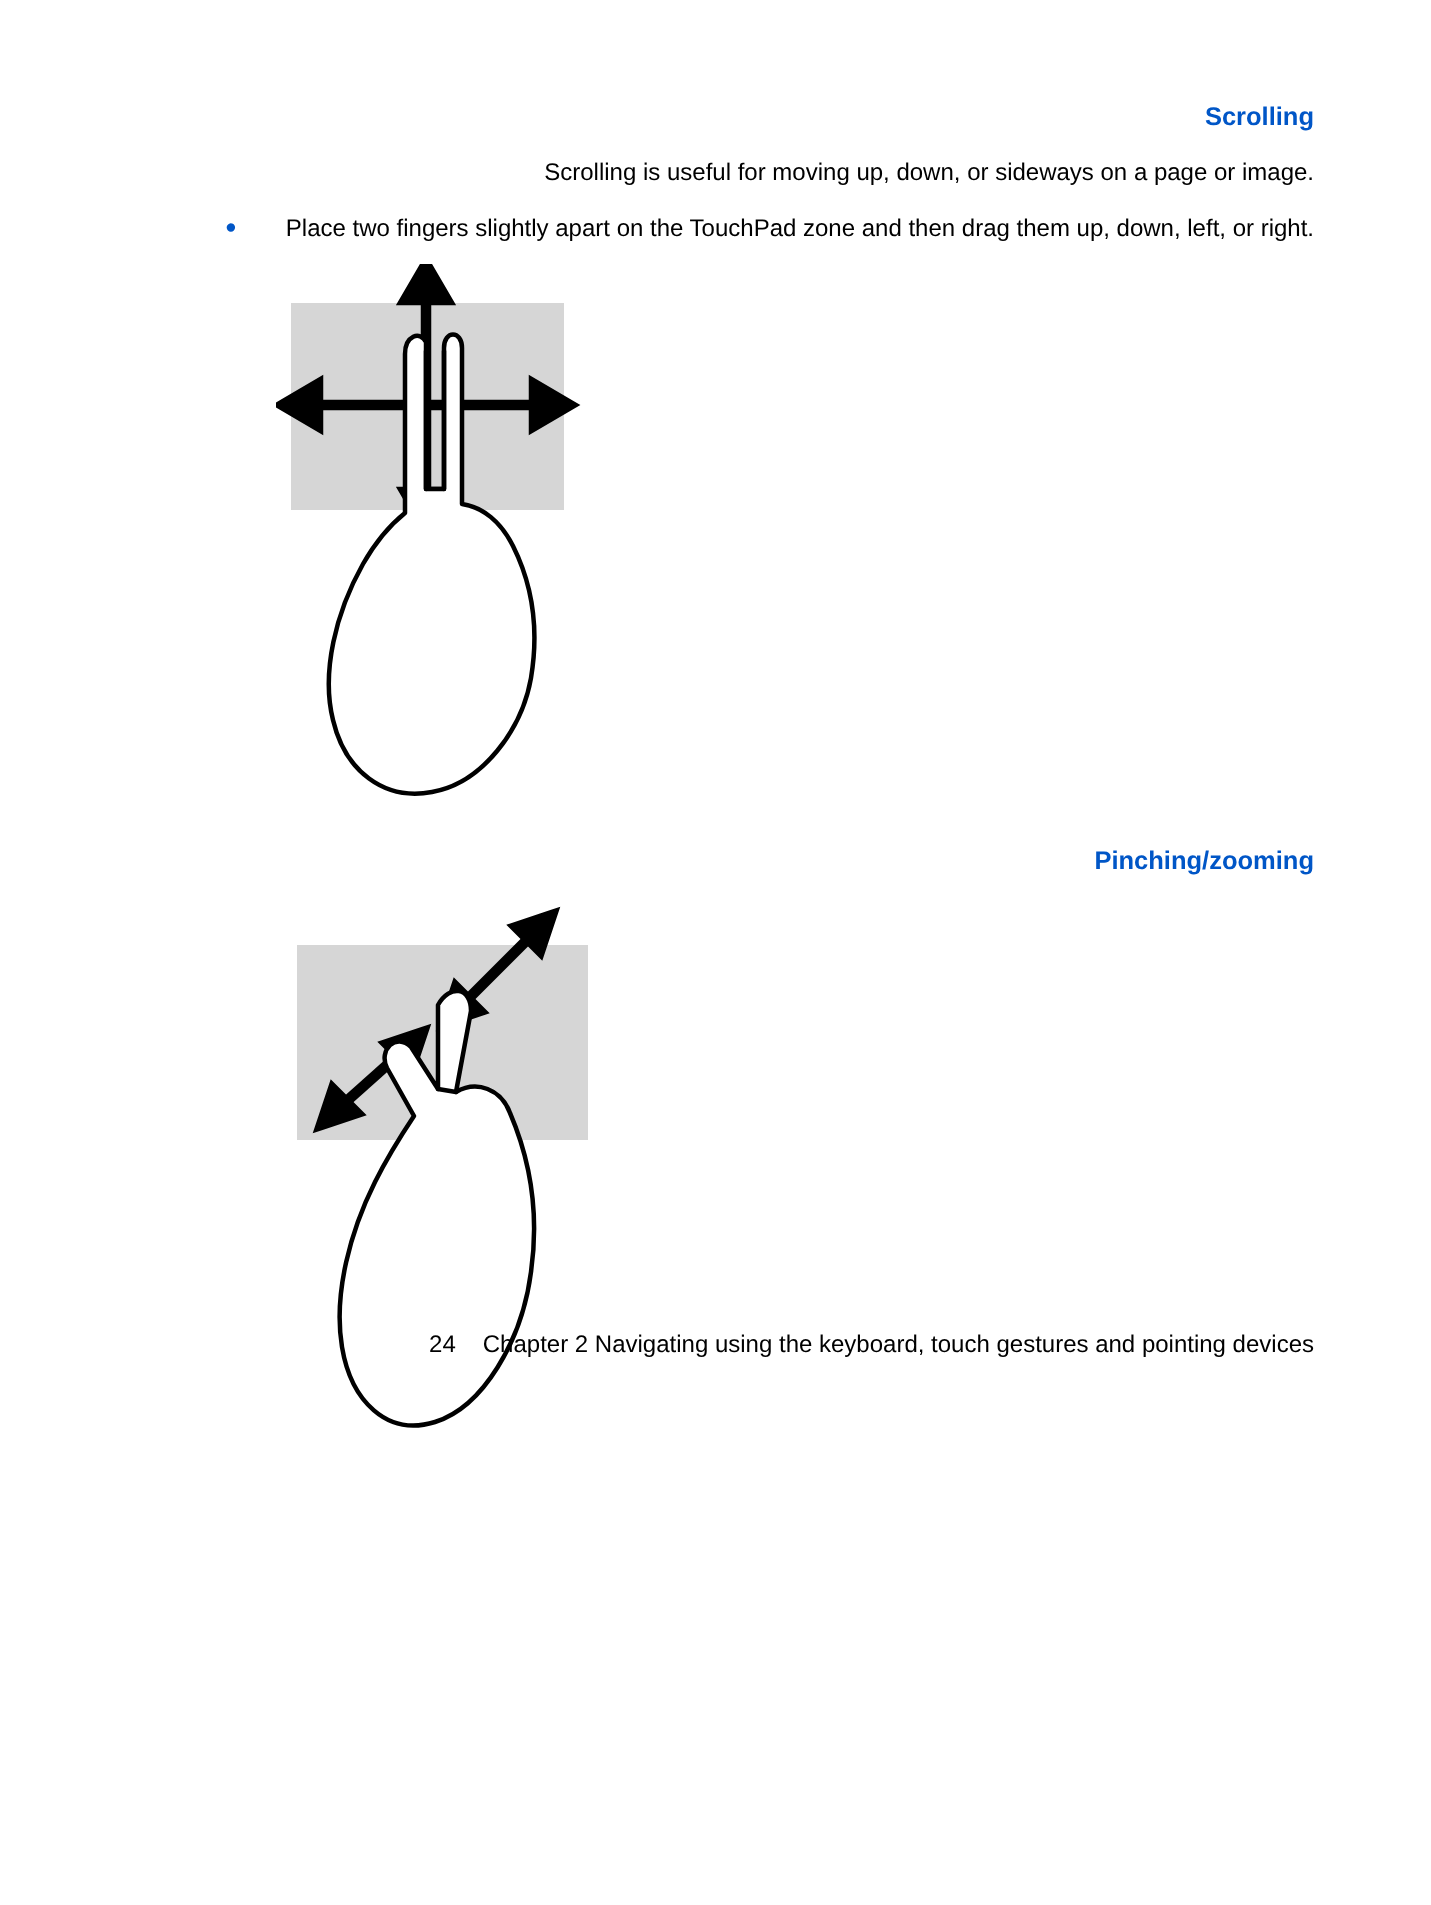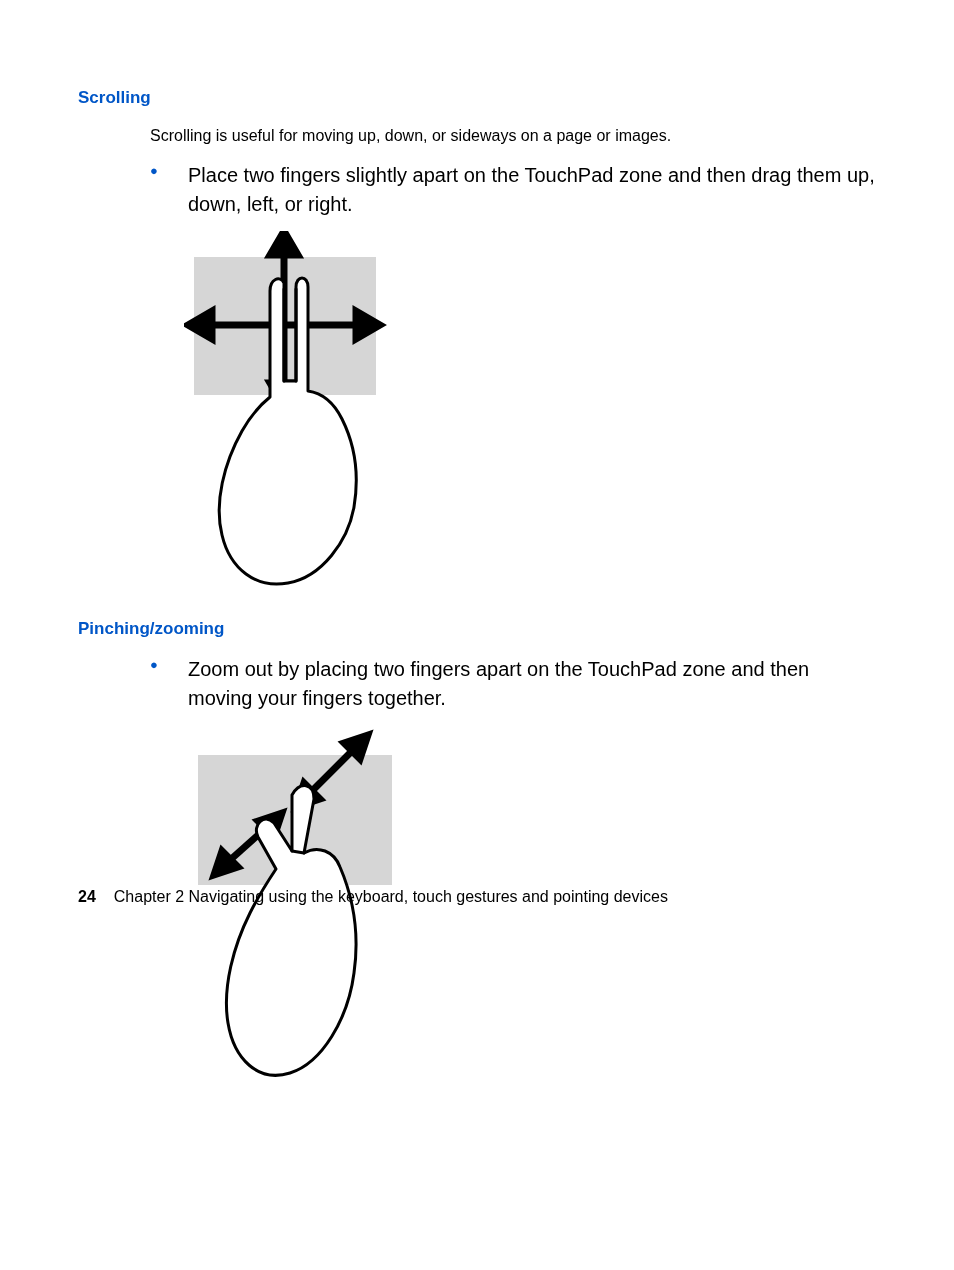--- a/index.html
+++ b/index.html
@@ -10,41 +10,42 @@
     height: 1270px;
     font-family: Arial, Helvetica, sans-serif;
     color: #000;
     position: relative;
   }
   .page {
     position: relative;
     width: 954px;
     height: 976px;
     box-sizing: border-box;
-    padding: 88px 78px 40px 78px;
+    padding: 68px 78px 40px 78px;
+    text-align: right;
   }
   .section-heading {
     color: #0056c7;
     font-weight: bold;
     font-size: 17px;
     margin: 0 0 16px 0;
   }
   .body-text {
     font-size: 16px;
     line-height: 1.45;
     margin: 0 0 14px 72px;
   }
   ul.bulleted {
     list-style: none;
     margin: 0 0 10px 72px;
     padding: 0;
   }
   ul.bulleted li {
     position: relative;
-    font-size: 20px;
+    font-size: 16px;
     line-height: 1.45;
     padding-left: 38px;
     margin-bottom: 12px;
   }
   ul.bulleted li::before {
     content: "●";
     color: #0056c7;
     position: absolute;
     left: 0;
     top: 0;
@@ -60,31 +61,30 @@
   .footer {
     position: absolute;
     left: 78px;
     right: 78px;
     bottom: 70px;
     font-size: 16px;
   }
   .footer .page-num {
     display: inline-block;
     margin-right: 18px;
-    font-weight: bold;
   }
 </style>
 </head>
 <body>
 
 <div class="page">
 
   <h3 class="section-heading">Scrolling</h3>
 
-  <p class="body-text">Scrolling is useful for moving up, down, or sideways on a page or images.</p>
+  <p class="body-text">Scrolling is useful for moving up, down, or sideways on a page or image.</p>
 
   <ul class="bulleted">
     <li>Place two fingers slightly apart on the TouchPad zone and then drag them up, down, left, or right.</li>
   </ul>
 
   <div class="illustration-wrap">
     <svg width="216" height="360" viewBox="0 0 216 360">
 
       <rect x="10" y="26" width="182" height="138" fill="#d6d6d6"></rect>
 
@@ -119,21 +119,20 @@
         <line x1="100" y1="58" x2="100" y2="150"></line>
         <line x1="112" y1="58" x2="112" y2="150"></line>
       </g>
     </svg>
   </div>
 
   <h3 class="section-heading">Pinching/zooming</h3>
 
 
   <ul class="bulleted">
-    <li>Zoom out by placing two fingers apart on the TouchPad zone and then moving your fingers together.</li>
   </ul>
 
   <div class="illustration-wrap">
     <svg width="230" height="360" viewBox="0 0 230 360">
 
       <rect x="14" y="30" width="194" height="130" fill="#d6d6d6"></rect>
 
       <g stroke="#000" stroke-width="7" fill="#000">
 
         <line x1="118" y1="76" x2="178" y2="16"></line>

